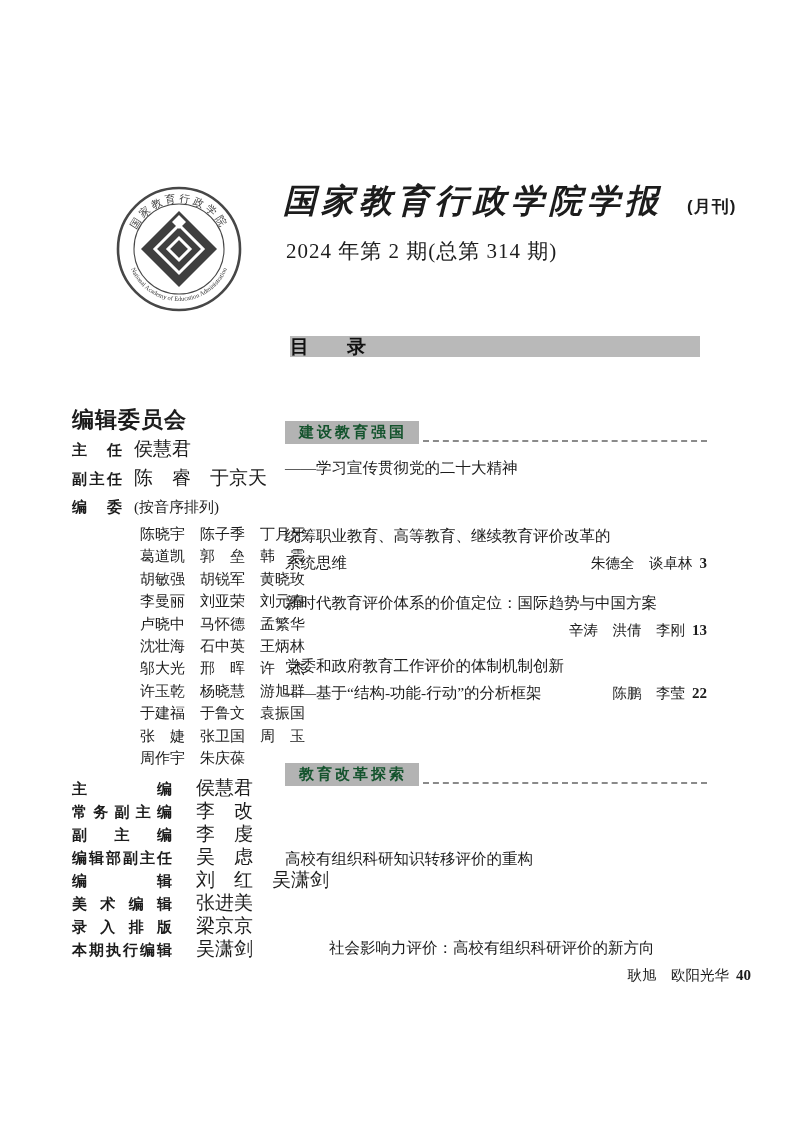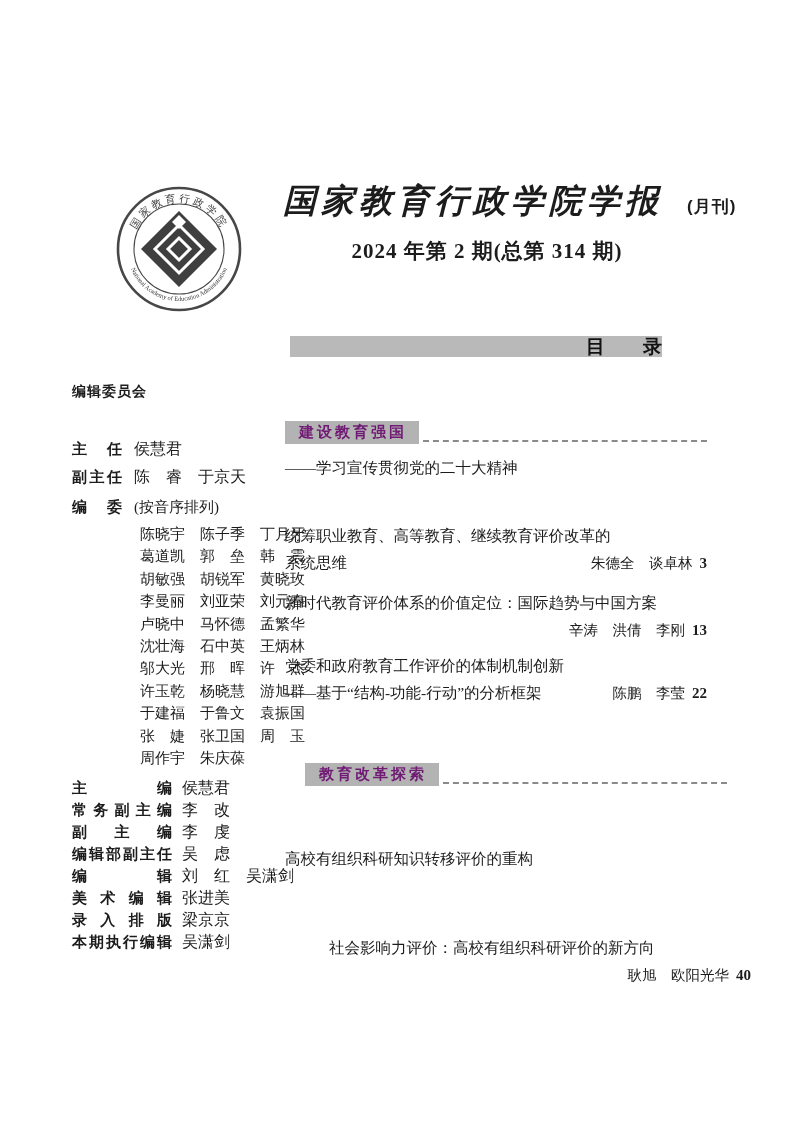--- a/index.html
+++ b/index.html
@@ -7,52 +7,52 @@
          font-family:"Liberation Serif", serif; color:#1c1c1c; }
   .abs { position:absolute; }
 
   
   .logo { left:116px; top:186px; width:126px; height:126px; }
   .journal-title { left:283px; top:179px; width:430px; white-space:nowrap;
       font-family:"DejaVu Serif", serif; font-style:italic; font-weight:bold;
       font-size:33px; letter-spacing:5px; }
   .journal-title .suffix { font-style:normal; font-weight:bold; font-size:17px;
       letter-spacing:1px; font-family:"Liberation Sans", sans-serif; margin-left:24px; }
-  .issue-line { left:277px; top:237px; width:420px; text-align:center;
-      font-weight:bold; font-size:21px; letter-spacing:1px; }
-
-  
-  .toc-bar { left:290px; top:336px; width:372px; height:21px; background:#b9b9b9;
-      text-align:right; font-weight:bold; font-size:19px; line-height:21px;
+  .issue-line { left:286px; top:237px; width:420px; text-align:left;
+      font-weight:normal; font-size:21px; letter-spacing:1px; }
+
+  
+  .toc-bar { left:290px; top:336px; width:410px; height:21px; background:#b9b9b9;
+      text-align:left; font-weight:bold; font-size:19px; line-height:21px;
       font-family:"Liberation Sans", sans-serif; color:#111; }
 
   
-  .committee-heading { left:72px; top:383px; font-family:"Liberation Sans", sans-serif;
-      font-weight:bold; font-size:14px; letter-spacing:1px; }
+  .committee-heading { left:72px; top:405px; font-family:"Liberation Sans", sans-serif;
+      font-weight:bold; font-size:22px; letter-spacing:1px; }
   .roles-top { left:72px; top:435px; width:215px; }
   .roles-top .row { line-height:27px; font-size:15px; white-space:nowrap; }
   .lbl3 { display:inline-block; width:50px; text-align:justify; text-align-last:justify;
       font-family:"Liberation Sans", sans-serif; font-weight:bold; margin-right:12px; }
   .lbl6 { display:inline-block; width:100px; text-align:justify; text-align-last:justify;
-      font-family:"Liberation Sans", sans-serif; font-weight:bold; margin-right:10px; }
+      font-family:"Liberation Sans", sans-serif; font-weight:bold; margin-right:24px; }
   .members-row { left:72px; top:498px; font-size:15px; white-space:nowrap; }
   .members-note { font-size:15px;text-align:right; }
   .member-list { left:140px; top:523px; width:150px; }
   .member-list .mrow { line-height:22.4px; font-size:15px; white-space:nowrap; }
   .staff-list { left:72px; top:777px; width:230px; }
   .staff-list .row { line-height:21px; font-size:15px; white-space:nowrap; }
-  .val { font-size:16px; }
+  .val { font-size:19px; }
 
   
   .rcol { left:285px; width:422px; }
   .sec-header { display:flex; align-items:flex-end; }
-  .sec-box { background:#b3b3b3; color:#701a75; font-family:"Liberation Sans", sans-serif;
+  .sec-box { background:#b3b3b3; color:#14532d; font-family:"Liberation Sans", sans-serif;
       font-weight:bold; font-size:15px; letter-spacing:3px; padding:2px 12px 2px 14px; }
   .sec-dash { flex:1; border-bottom:2px dashed #8a8a8a; margin-bottom:2px; margin-left:4px; }
-  .sec1 { top:421px; } .sec2 { top:763px;margin-left:20px; }
+  .sec1 { top:421px; } .sec2 { top:763px; }
   .subtitle1 { top:458px; font-size:15.5px; }
   .article .t { font-size:15.5px; line-height:27px; }
   .article .aline { display:flex; align-items:baseline; }
   .authors-wrap { white-space:nowrap; text-align:right; flex:1; }
   .authors { font-size:14.5px; }
   .pageno { font-weight:bold; font-size:15px; margin-left:7px; }
   .a1 { top:522px; } .a2 { top:589px; } .a3 { top:652px; }
   .a4 { top:845px; } .a5 { top:934px;margin-left:44px; }
 
   

